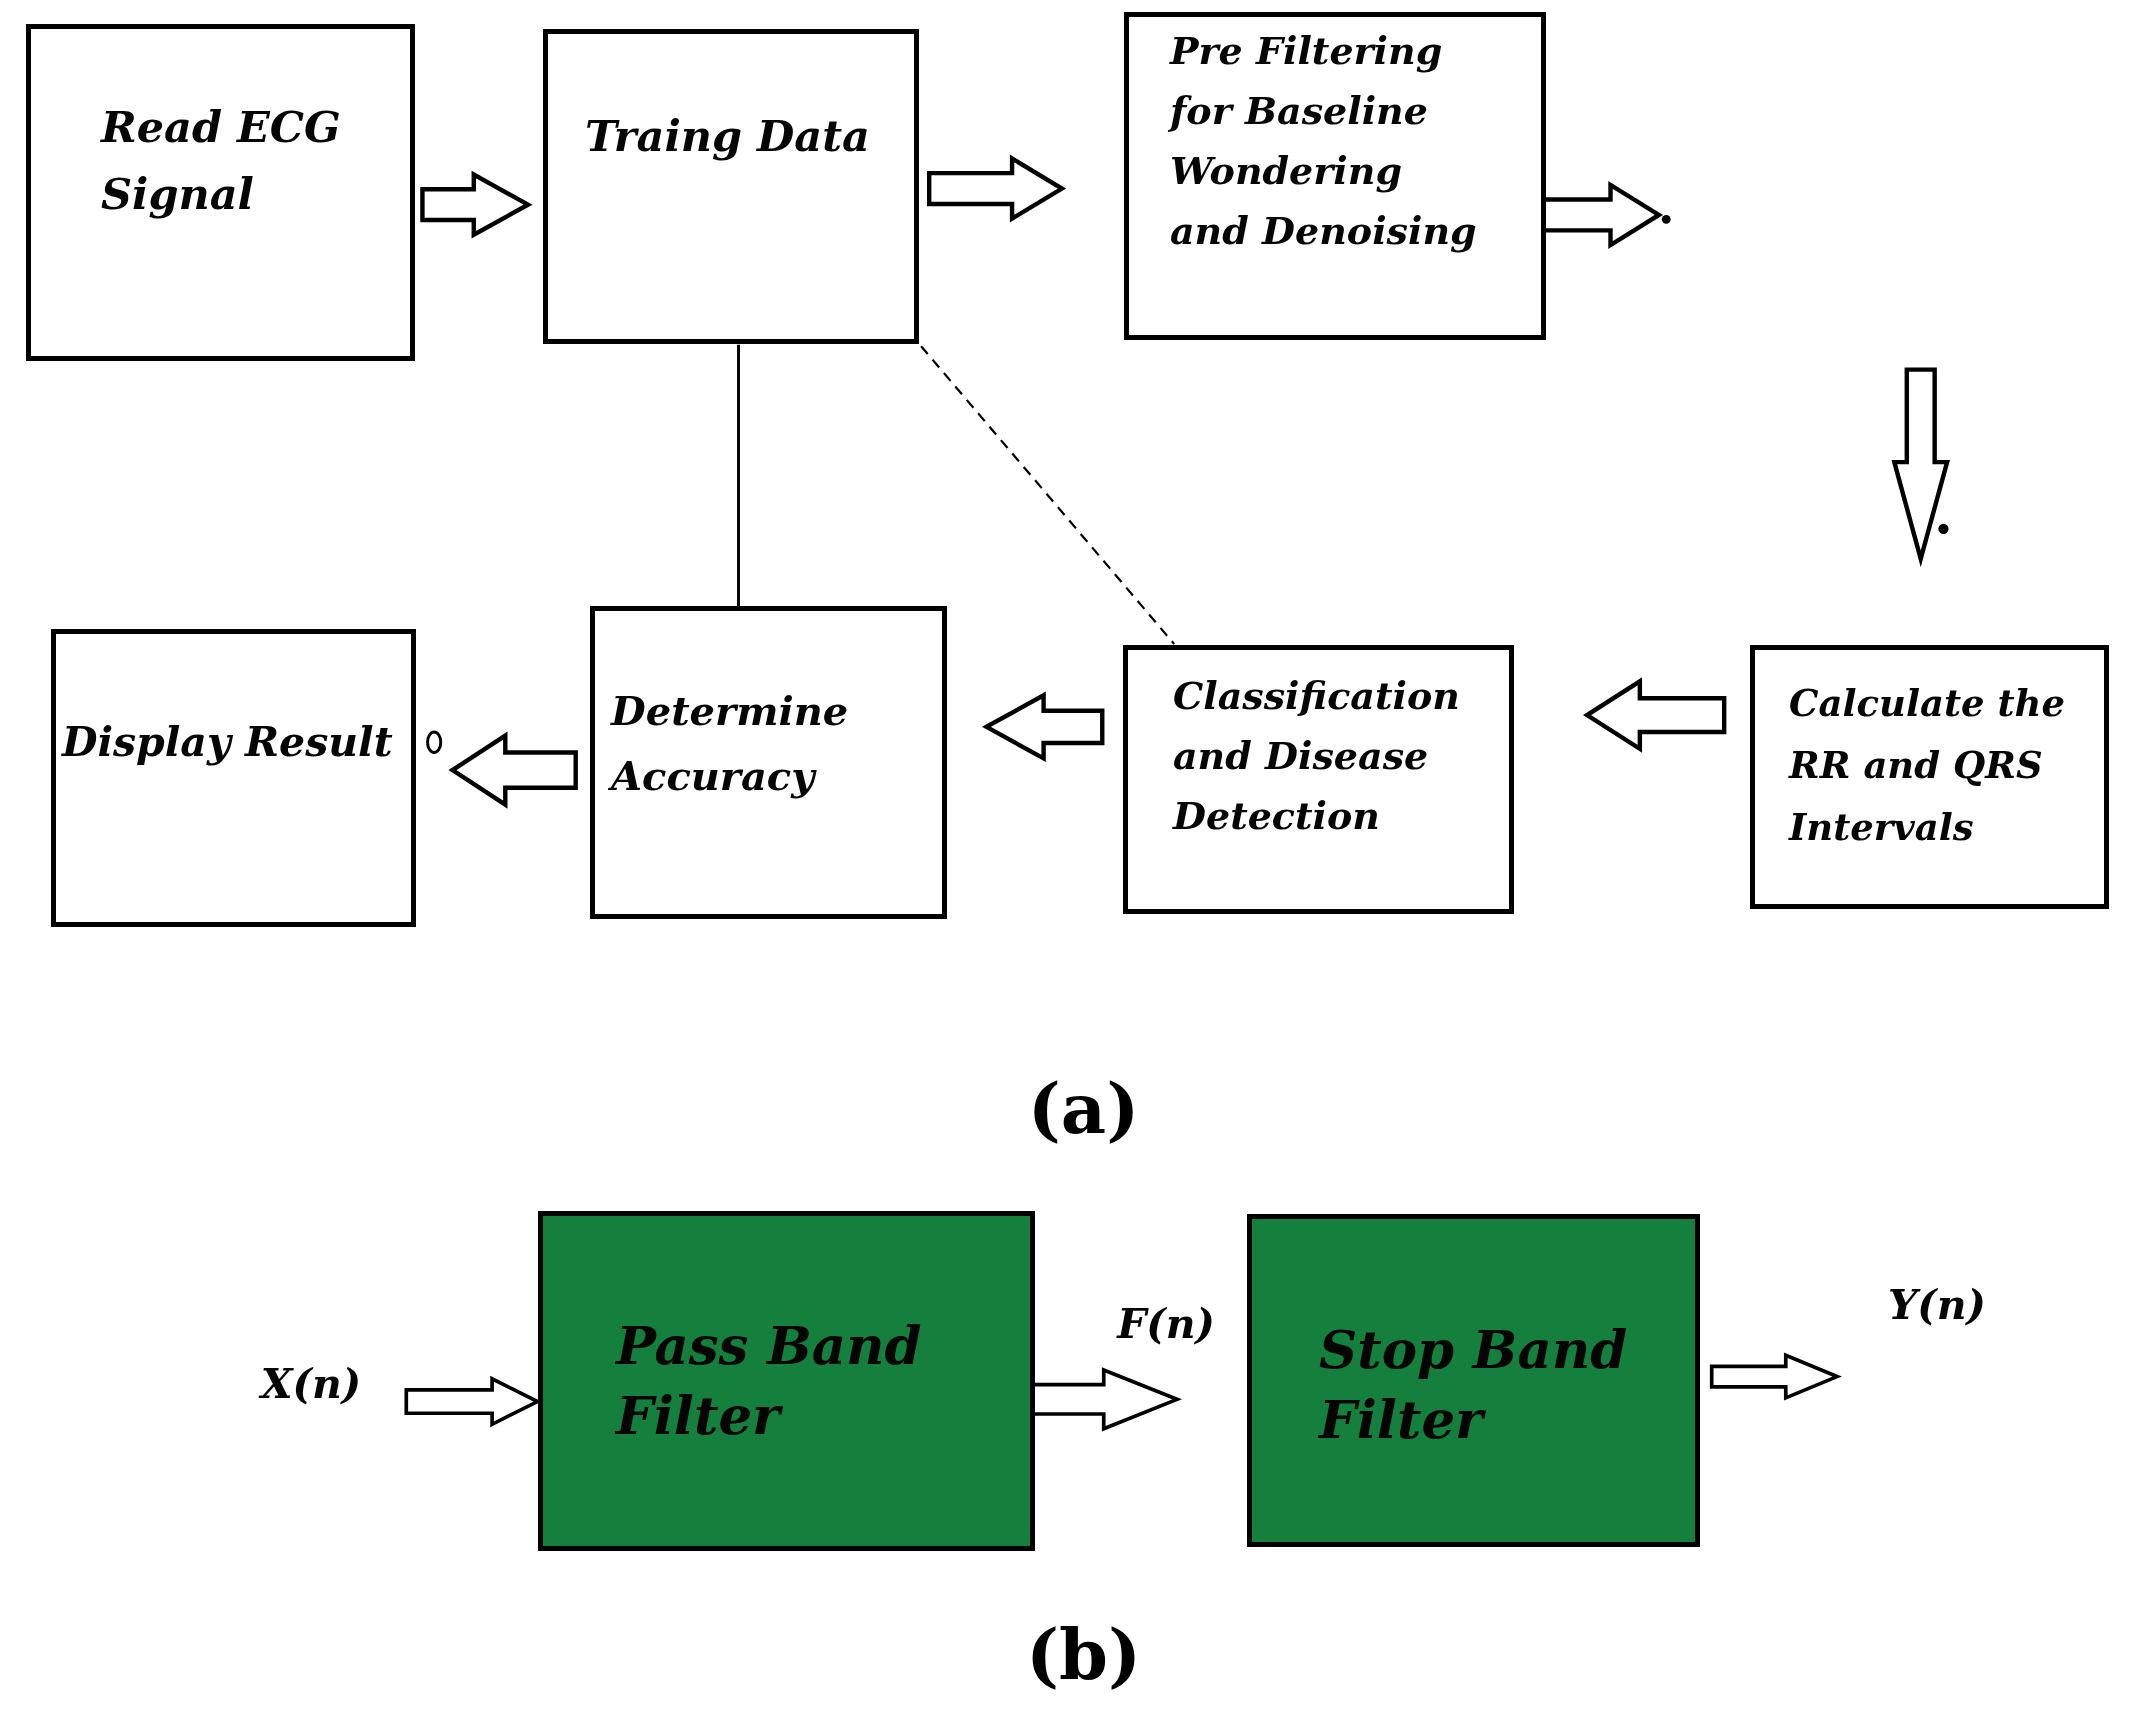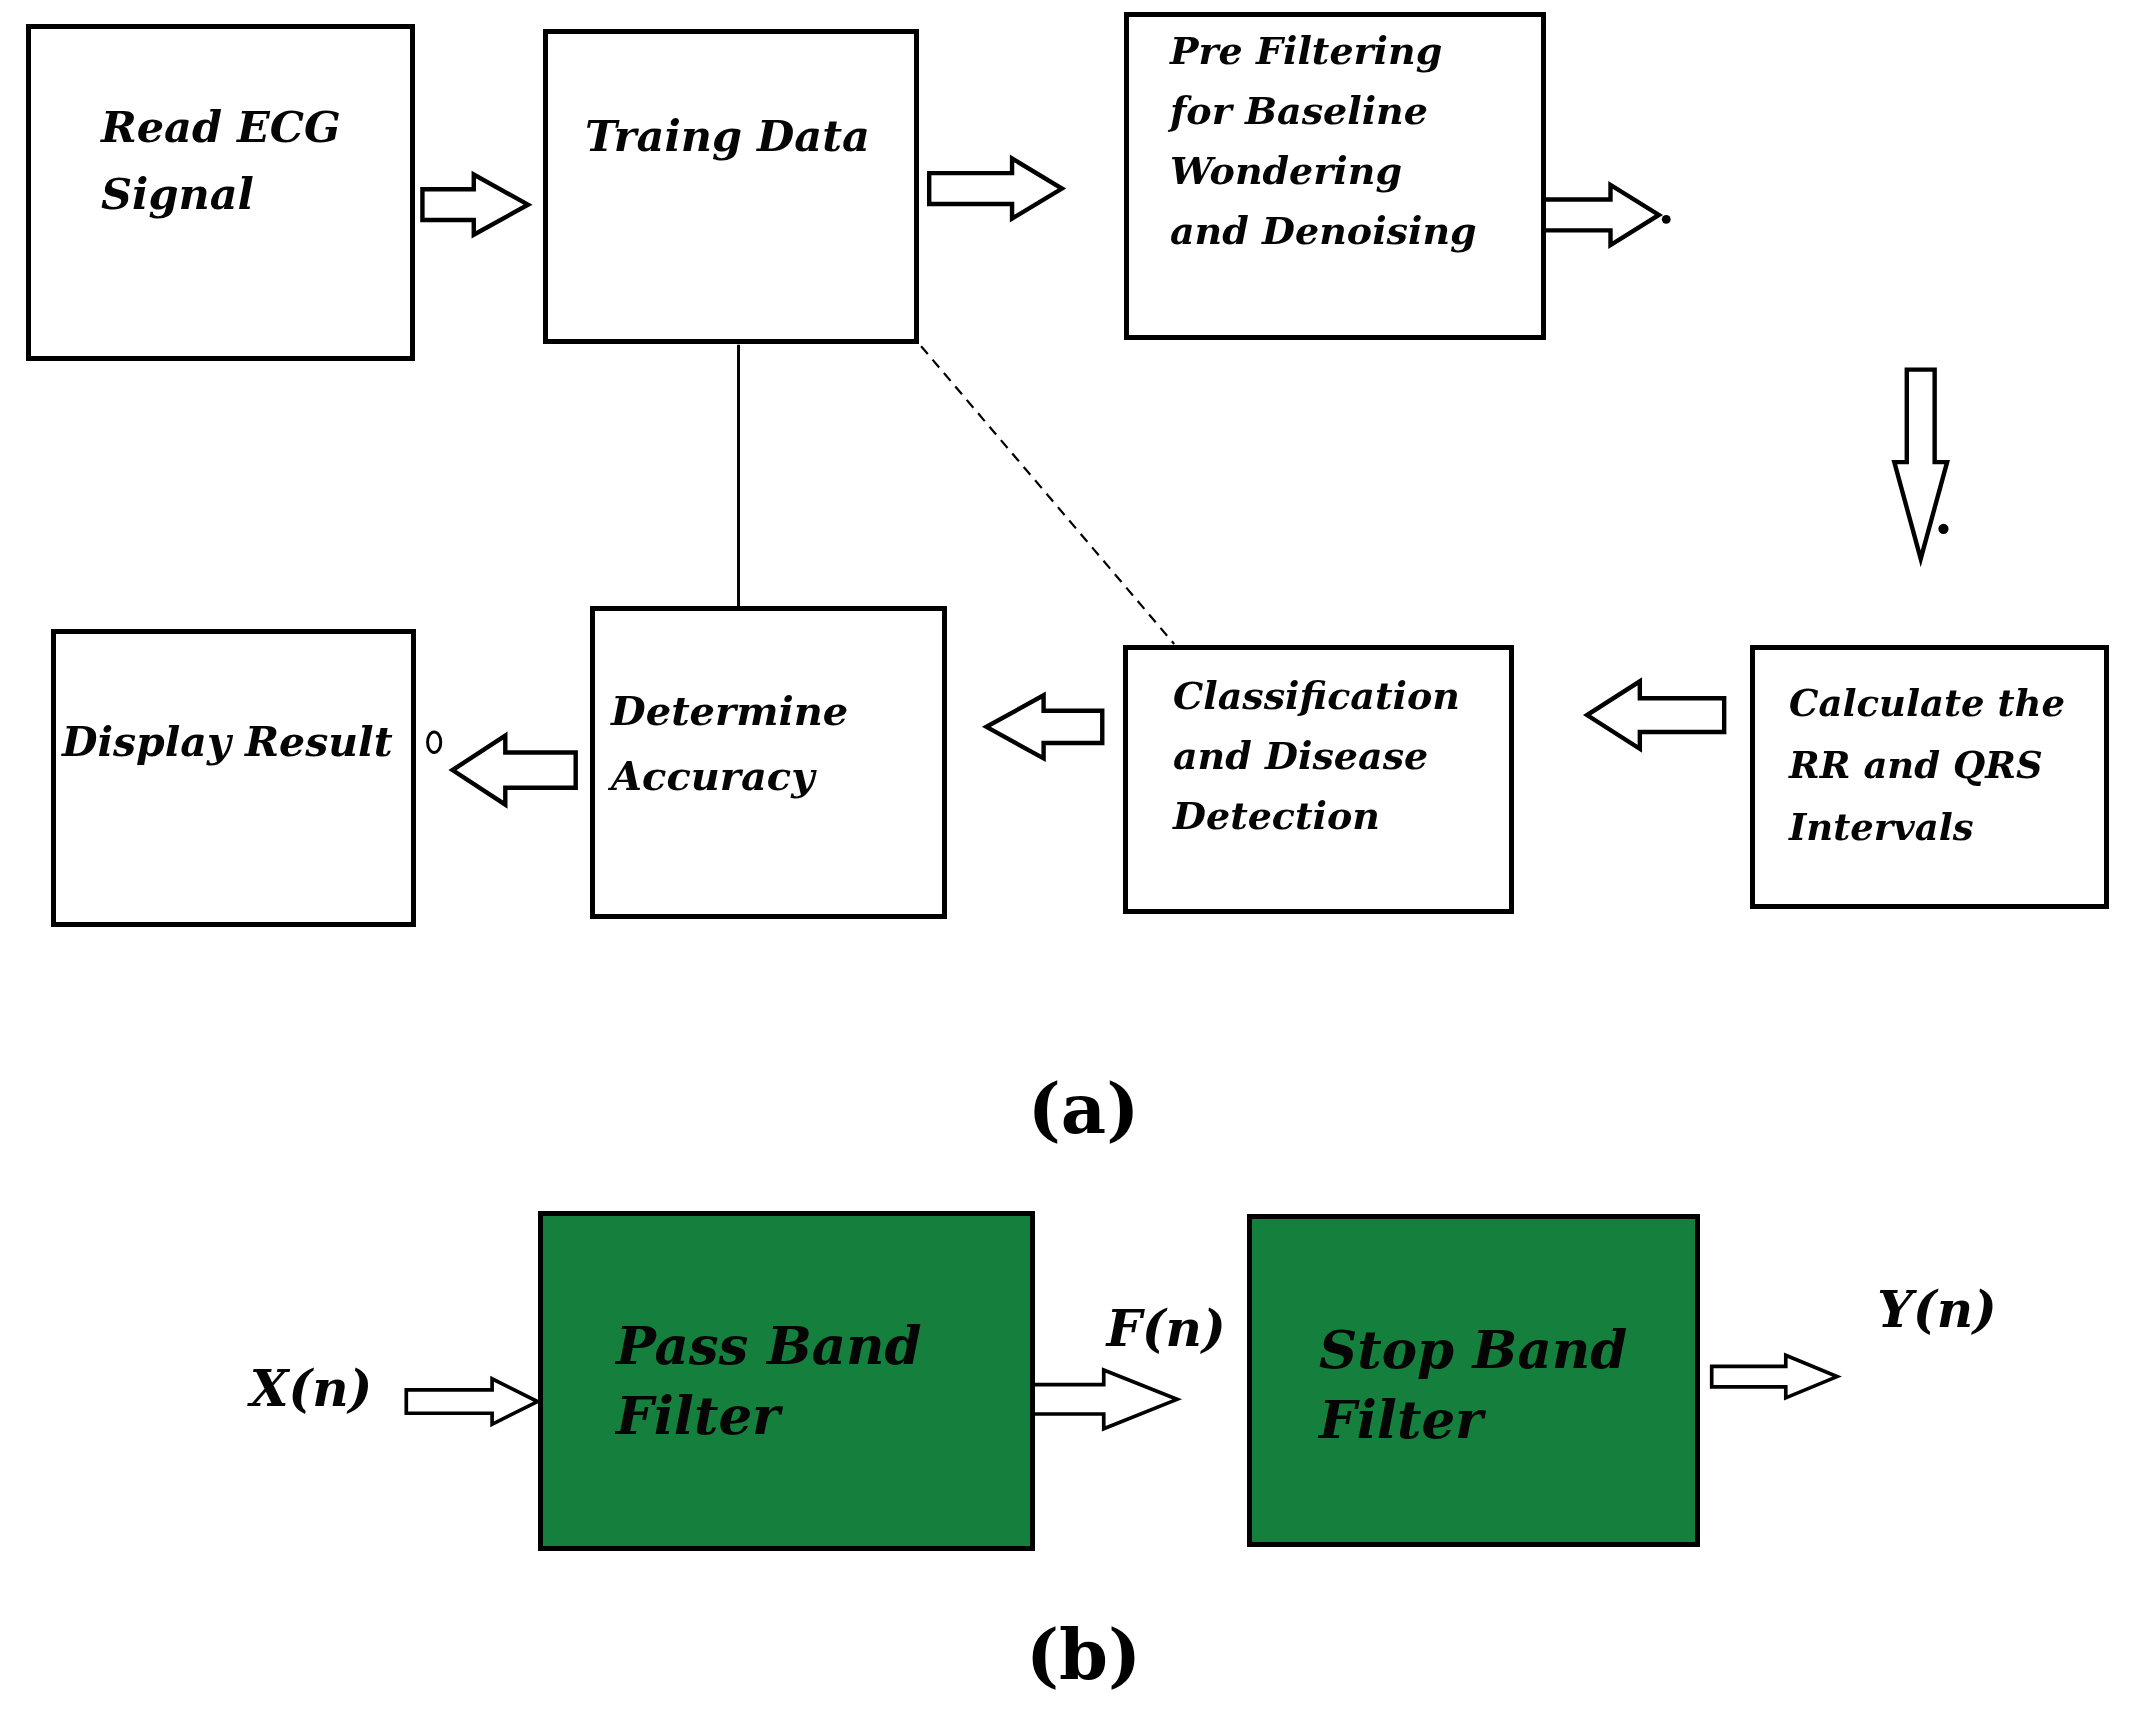--- a/index.html
+++ b/index.html
@@ -31,21 +31,21 @@
   .btxt {
     font-weight: bold;
     font-style: italic;
     color: #050505;
     white-space: pre-line;
   }
   .sig {
     position: absolute;
     font-weight: bold;
     font-style: italic;
-    font-size: 50px;
+    font-size: 41px;
     line-height: 1;
     color: #050505;
     width: 176px;
     text-align: center;
   }
   .caption {
     position: absolute;
     font-weight: bold;
     font-style: normal;
     font-size: 70px;

